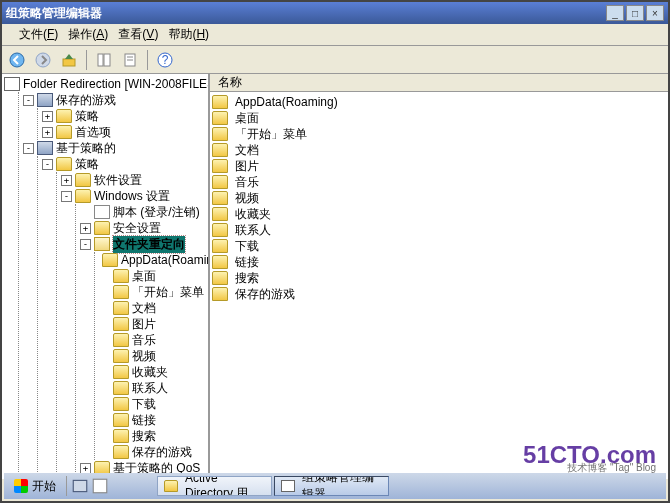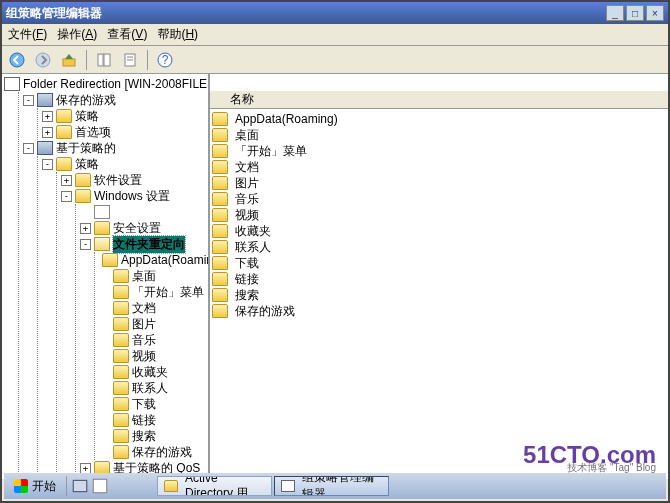--- a/index.html
+++ b/index.html
@@ -1,30 +1,30 @@
 <!DOCTYPE html>
 <html><head>
 <meta charset="utf-8">
 <style>
 * { margin: 0; padding: 0; box-sizing: border-box; font-family: "SimSun", "Microsoft YaHei", sans-serif; font-size: 12px; }
 body { background: #ece9d8; width: 670px; height: 503px; position: relative; overflow: hidden; border: 2px solid #444; }
 .titlebar { background: linear-gradient(to bottom, #5a7fd6, #3b5998); color: #fff; height: 22px; display: flex; align-items: center; padding: 0 4px; }
 .title-text { font-weight: bold; flex: 1; font-size: 12px; }
 .title-btn { width: 18px; height: 16px; background: #cde; border: 1px solid #888; margin-left: 2px; display: flex; align-items: center; justify-content: center; font-size: 10px; color: #333; }
-.menubar { background: #ece9d8; height: 22px; display: flex; align-items: center; gap: 10px; padding: 0 6px; border-bottom: 1px solid #999; }
+.menubar { background: #ece9d8; height: 22px; display: flex; align-items: center; gap: 10px; padding: 0 17px; border-bottom: 1px solid #999; }
 .menu-item { cursor: default; }
 .hotkey { text-decoration: underline; }
 .toolbar { background: #ece9d8; height: 28px; display: flex; align-items: center; gap: 4px; padding: 0 4px; border-bottom: 1px solid #999; }
 .tool-btn { width: 22px; height: 22px; display: flex; align-items: center; justify-content: center; border: 1px solid transparent; }
 .tool-btn svg { width: 16px; height: 16px; }
 .tool-sep { width: 1px; height: 20px; background: #999; margin: 0 2px; }
 .body-area { display: flex; height: 405px; background: #fff; } 
 .tree-pane { width: 208px; border-right: 2px solid #999; background: #fff; overflow: hidden; position: relative; }
 .list-pane { flex: 1; background: #fff; overflow: hidden; display: flex; flex-direction: column; }
-.list-header { background: #ece9d8; border-bottom: 1px solid #999; height: 18px; display: flex; align-items: flex-end; padding-left: 20px; margin-top: 17px; }
+.list-header { background: #ece9d8; border-bottom: 1px solid #999; height: 18px; display: flex; align-items: flex-end; padding-left: 8px; }
 .list-rows { flex: 1; overflow: auto; padding: 2px; }
 .list-row { display: flex; align-items: center; height: 16px; gap: 4px; }
 .tree { padding: 2px 0 2px 2px; white-space: nowrap; }
 .tnode { display: flex; flex-direction: column; }
 .trow { display: flex; align-items: center; height: 16px; }
 .twister { width: 11px; height: 11px; border: 1px solid #777; margin-right: 3px; display: flex; align-items: center; justify-content: center; font-family: monospace; font-size: 9px; line-height: 1; background: #fff; cursor: default; }
 .twister.blank { border: none; background: none; }
 .icon { width: 16px; height: 14px; margin-right: 3px; flex-shrink: 0; }
 .folder-icon { background: linear-gradient(#fdf2b0, #f2c744); border: 1px solid #b59a28; border-radius: 2px 2px 0 0; }
 .folder-open { background: linear-gradient(#fff7cc, #f1d980); border: 1px solid #b59a28; }
@@ -159,20 +159,21 @@
                       <div class="trow">
                         <div class="twister">-</div>
                         <div class="icon folder-icon"></div>
                         <span>Windows 设置</span>
                       </div>
                       <div class="children">
                         <div class="tnode">
                           <div class="trow">
                             <div class="twister blank"></div>
                             <div class="icon script-icon"></div>
+                            <span>脚本 (登录/注销)</span>
                           </div>
                         </div>
                         <div class="tnode">
                           <div class="trow">
                             <div class="twister">+</div>
                             <div class="icon folder-icon"></div>
                             <span>安全设置</span>
                           </div>
                         </div>
                         <div class="tnode">

